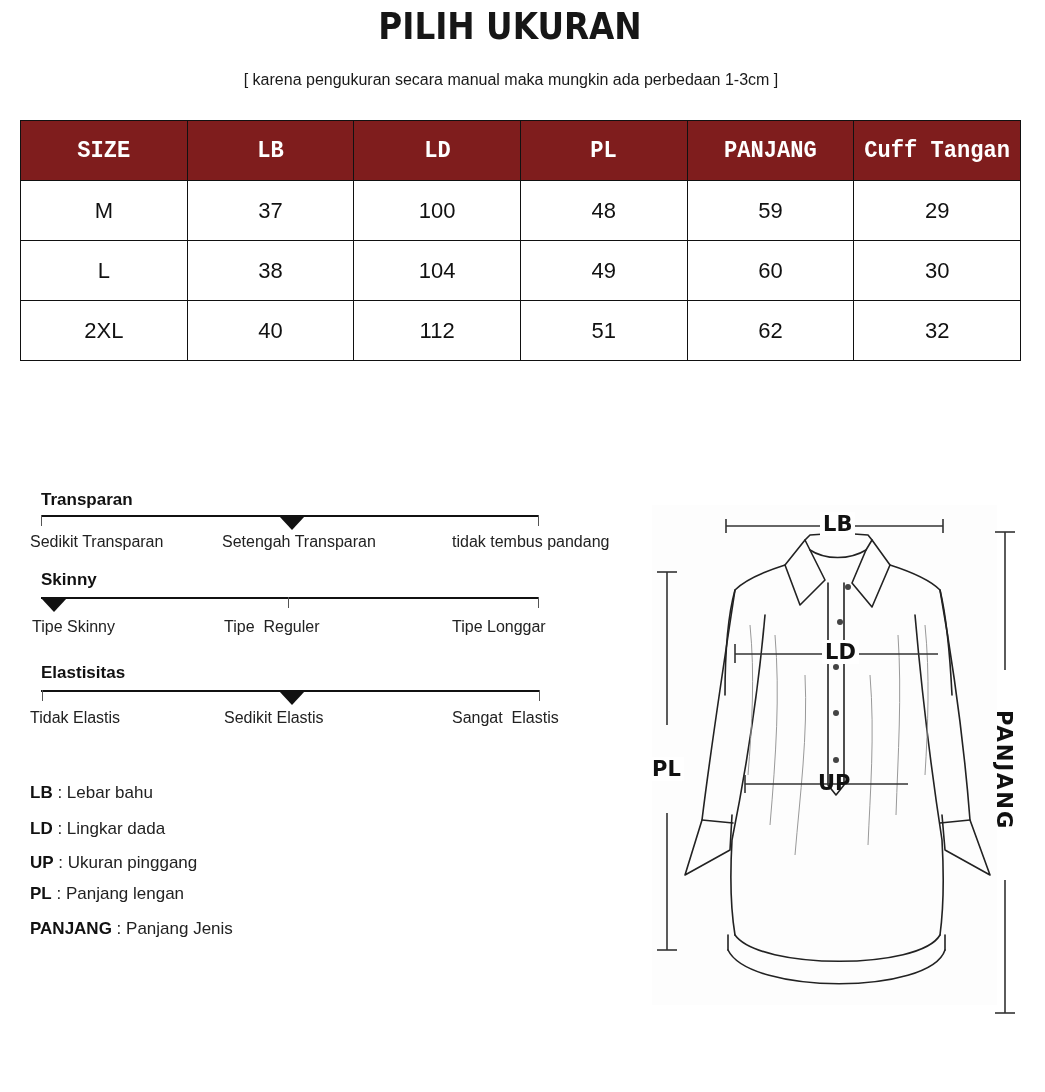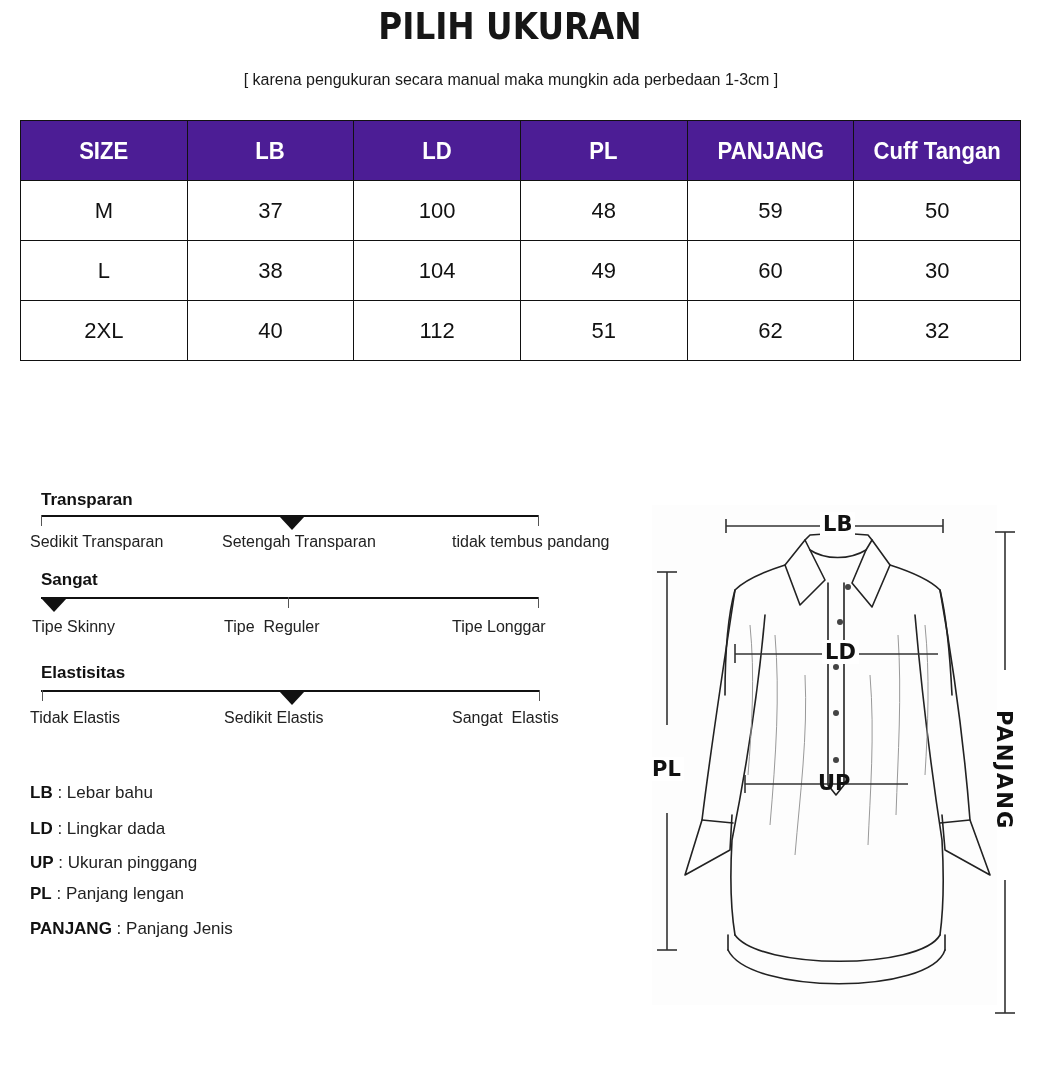--- a/index.html
+++ b/index.html
@@ -18,22 +18,22 @@
   }
 
   table.size-table {
     position: absolute; left: 20px; top: 120px; width: 1001px;
     border-collapse: collapse; table-layout: fixed;
   }
   .size-table th, .size-table td {
     border: 1.5px solid #111; text-align: center; height: 60px;
   }
   .size-table th {
-    background: #4c1d95; color: #ffffff;
-    font-family: Liberation Sans, sans-serif; font-weight: bold; font-size: 24px;
+    background: #7f1d1d; color: #ffffff;
+    font-family: Liberation Mono, monospace; font-weight: bold; font-size: 24px;
   }
   .size-table th span { display: inline-block; transform: scaleX(0.92); white-space: nowrap; }
   .size-table td { font-size: 22px; color: #111; }
   .scale-title { position: absolute; left: 41px; font-weight: bold; font-size: 17px; color: #111; }
   .scale-line { position: absolute; left: 41px; width: 498px; height: 1.5px; background: #111; }
   .tick { position: absolute; width: 1px; height: 11px; background: #555; }
   .marker {
     position: absolute; width: 0; height: 0;
     border-left: 13px solid transparent; border-right: 13px solid transparent;
     border-top: 14px solid #111;
@@ -70,21 +70,21 @@
       <th><span>Cuff Tangan</span></th>
     </tr>
   </thead>
   <tbody>
     <tr>
       <td>M</td>
       <td>37</td>
       <td>100</td>
       <td>48</td>
       <td>59</td>
-      <td>50</td>
+      <td>29</td>
     </tr>
     <tr>
       <td>L</td>
       <td>38</td>
       <td>104</td>
       <td>49</td>
       <td>60</td>
       <td>30</td>
     </tr>
     <tr>
@@ -103,21 +103,21 @@
   <div class="scale-line" style="top:515px"></div>
   <div class="tick" style="left:41px;top:515px"></div>
   <div class="tick" style="left:538px;top:515px"></div>
   <div class="marker" style="left:279px;top:516px"></div>
   <div class="scale-label" style="left:30px;top:533px">Sedikit Transparan</div>
   <div class="scale-label" style="left:222px;top:533px">Setengah Transparan</div>
   <div class="scale-label" style="left:452px;top:533px">tidak tembus pandang</div>
 </div>
 
 <div>
-  <div class="scale-title" style="top:570px">Sangat</div>
+  <div class="scale-title" style="top:570px">Skinny</div>
   <div class="scale-line" style="top:597px"></div>
   <div class="tick" style="left:288px;top:597px"></div>
   <div class="tick" style="left:538px;top:597px"></div>
   <div class="marker" style="left:41px;top:598px"></div>
   <div class="scale-label" style="left:32px;top:618px">Tipe Skinny</div>
   <div class="scale-label" style="left:224px;top:618px">Tipe  Reguler</div>
   <div class="scale-label" style="left:452px;top:618px">Tipe Longgar</div>
 </div>
 
 <div>

